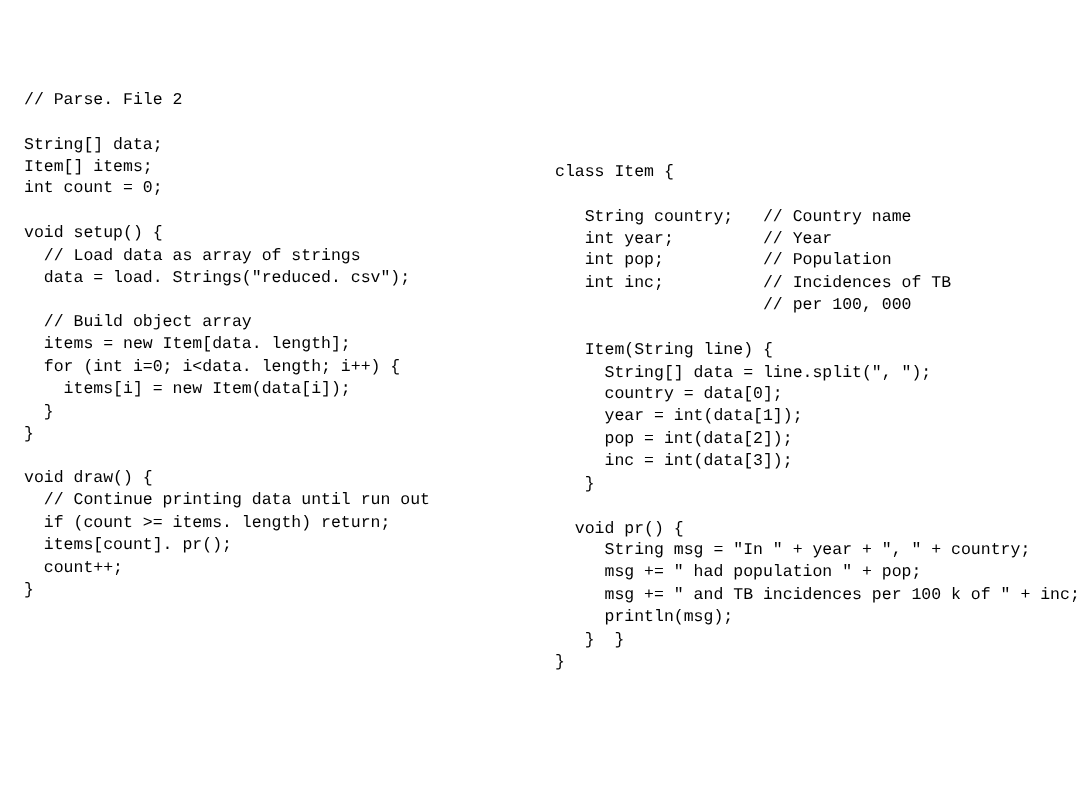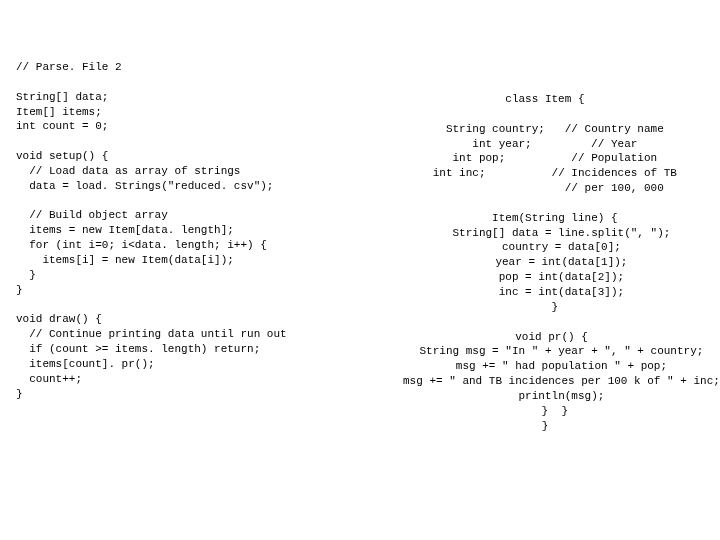--- a/index.html
+++ b/index.html
@@ -21,22 +21,21 @@
   .col {
     position: absolute;
     white-space: pre;
   }
   .left {
     left: 16px;
     top: 60px;
   }
   .right {
     left: 370px;
-    top: 92px;
-    text-align: center;
+    top: 108px;
   }
 </style>
 </head>
 <body>
 
 <div class="page">
   <div class="col left">// Parse. File 2
 
 String[] data;
 Item[] items;

